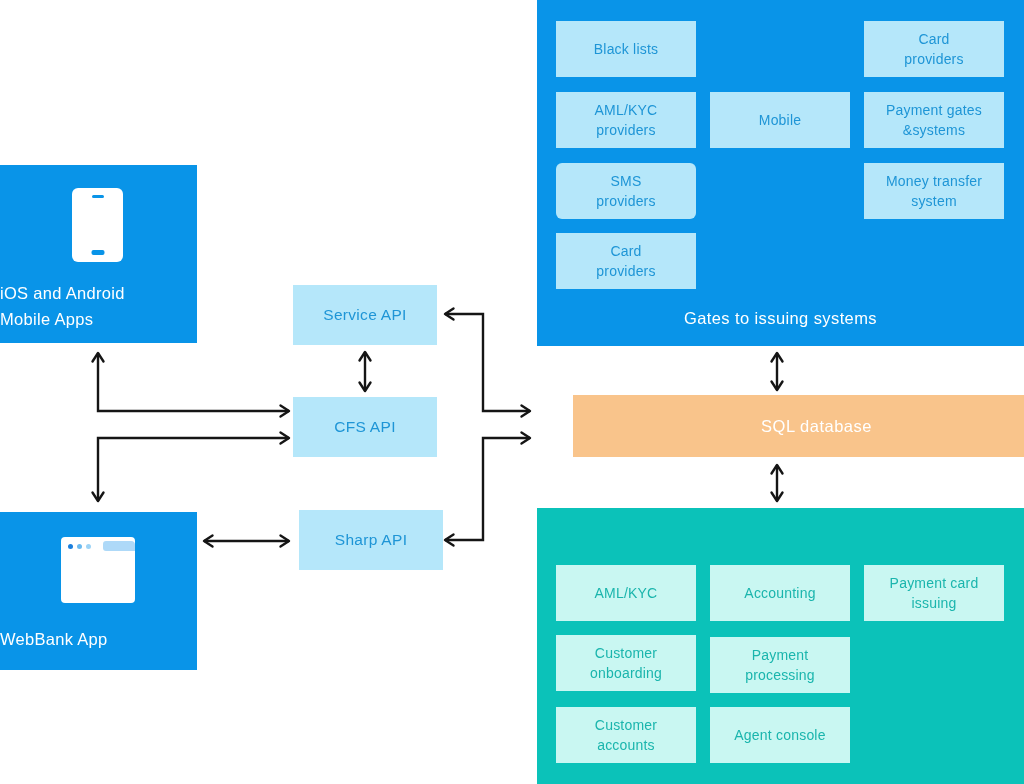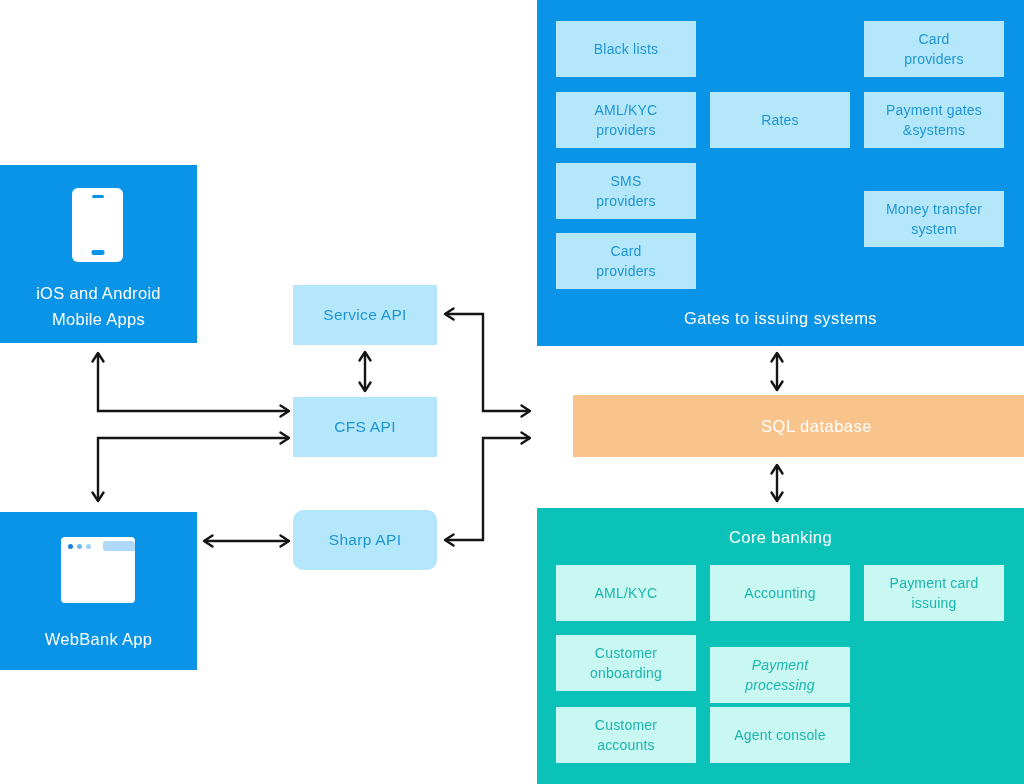--- a/index.html
+++ b/index.html
@@ -14,21 +14,21 @@
   }
   html,body{margin:0;padding:0;background:#ffffff;}
   #canvas{
     position:relative;width:1024px;height:784px;overflow:hidden;background:#ffffff;
     font-family:"Liberation Sans","DejaVu Sans",sans-serif;
   }
   .abs{position:absolute;}
   
   .app-node{background:var(--blue);color:#ffffff;}
   .app-label{
-    position:absolute;left:0;right:0;text-align:center;color:#ffffff;
+    position:absolute;left:0;right:0;text-align:left;color:#ffffff;
     font-size:16.5px;line-height:1.55;letter-spacing:.3px;white-space:pre-line;
   }
   
   .phone{position:absolute;background:#ffffff;border-radius:6px;}
   .phone .speaker{position:absolute;left:50%;transform:translateX(-50%);top:7px;width:12px;height:3px;border-radius:2px;background:var(--blue);}
   .phone .home{position:absolute;left:50%;transform:translateX(-50%);bottom:7px;width:13px;height:5px;border-radius:2px;background:var(--blue);}
   
   .browser{position:absolute;background:#ffffff;border-radius:4px;}
   .browser .dot{position:absolute;top:7px;width:5px;height:5px;border-radius:50%;}
   .browser .d1{left:7px;background:#1b7fdd;}
@@ -83,51 +83,50 @@
       <span class="dot d1"></span>
       <span class="dot d2"></span>
       <span class="dot d3"></span>
       <span class="addr"></span>
     </div>
     <div class="app-label" style="top:115px;">WebBank App</div>
   </div>
 
   <div class="abs api-chip" style="left:293px;top:285px;">Service API</div>
   <div class="abs api-chip" style="left:293px;top:397px;">CFS API</div>
-  <div class="abs api-chip" style="left:293px;top:510px;border-radius:10px;">Sharp API</div>
+  <div class="abs api-chip" style="left:299px;top:510px;">Sharp API</div>
 
   <div class="abs panel-blue" style="left:537px;top:0;width:487px;height:346px;">
     <div class="chip blue c1" style="top:21px;">Black lists</div>
     <div class="chip blue c3" style="top:21px;">Card
 providers</div>
     <div class="chip blue c1" style="top:92px;">AML/KYC
 providers</div>
-    <div class="chip blue c2" style="top:92px;">Rates</div>
+    <div class="chip blue c2" style="top:92px;">Mobile</div>
     <div class="chip blue c3" style="top:92px;">Payment gates
 &amp;systems</div>
-    <div class="chip blue c1" style="top:163px;">SMS
+    <div class="chip blue c1" style="top:163px;border-radius:6px;">SMS
 providers</div>
-    <div class="chip blue c3" style="top:163px;margin-top:28px;">Money transfer
+    <div class="chip blue c3" style="top:163px;">Money transfer
 system</div>
     <div class="chip blue c1" style="top:233px;">Card
 providers</div>
     <div class="panel-title" style="top:309px;">Gates to issuing systems</div>
   </div>
 
   <div class="abs sql-bar" style="left:537px;top:395px;width:487px;height:62px;">SQL database</div>
 
   <div class="abs panel-teal" style="left:537px;top:508px;width:487px;height:276px;">
-    <div class="panel-title" style="top:20px;">Core banking</div>
     <div class="chip teal c1" style="top:57px;">AML/KYC</div>
     <div class="chip teal c2" style="top:57px;">Accounting</div>
     <div class="chip teal c3" style="top:57px;">Payment card
 issuing</div>
     <div class="chip teal c1" style="top:127px;">Customer
 onboarding</div>
-    <div class="chip teal c2" style="top:139px;font-style:italic;">Payment
+    <div class="chip teal c2" style="top:129px;">Payment
 processing</div>
     <div class="chip teal c1" style="top:199px;">Customer
 accounts</div>
     <div class="chip teal c2" style="top:199px;text-align:right;">Agent console</div>
   </div>
 
   <svg class="arrows" width="1024" height="784" viewBox="0 0 1024 784">
     <defs>
       <marker id="ah" viewBox="-12 -12 24 24" refX="0" refY="0" markerWidth="24" markerHeight="24" markerUnits="userSpaceOnUse" orient="auto-start-reverse" style="overflow:visible">
         <path d="M-8.5,-5.5 L0,0 L-8.5,5.5" fill="none" stroke="#151515" stroke-width="2.4" stroke-linecap="round" stroke-linejoin="round"></path>

